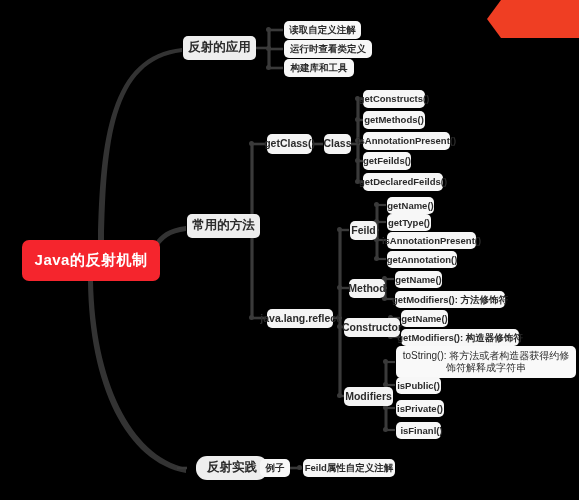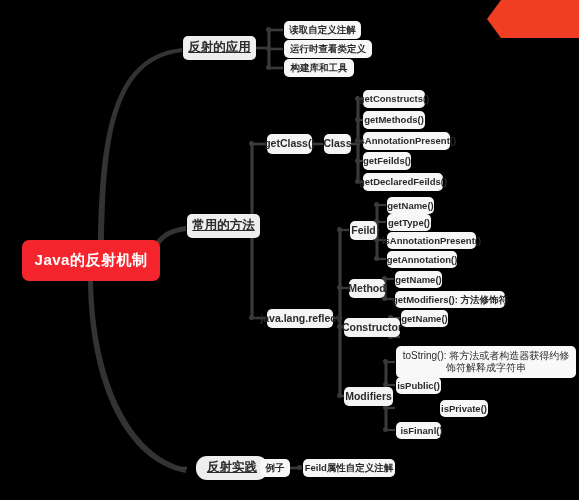--- a/index.html
+++ b/index.html
@@ -47,21 +47,20 @@
     font-weight: bold;
     border-radius: 7px;
     letter-spacing: 0.5px;
     z-index: 4;
   }
   .node-l1 {
     background: #eeeeee;
     font-size: 12.5px;
     font-weight: bold;
     padding: 0 25px;
-    text-decoration: underline;
   }
   .node-l2 {
     background: #f4f4f4;
     font-size: 10.5px;
     font-weight: bold;
     padding: 0 7px;
   }
   .node-l3 {
     background: #f7f7f7;
     font-size: 9.5px;
@@ -272,31 +271,34 @@
   <div class="node node-l3" style="left:395px;top:291px;width:110px;height:17px;">
     <span>getModifiers(): 方法修饰符</span>
   </div>
 
   <div class="node node-l2" style="left:344px;top:318px;width:56px;height:19px;">
     <span>Constructor</span>
   </div>
   <div class="node node-l3" style="left:401px;top:310px;width:47px;height:17px;">
     <span>getName()</span>
   </div>
+  <div class="node node-l3" style="left:401px;top:329px;width:118px;height:17px;">
+    <span>getModifiers(): 构造器修饰符</span>
+  </div>
 
   <div class="node node-l2" style="left:344px;top:387px;width:49px;height:19px;">
     <span>Modifiers</span>
   </div>
   <div class="node node-l4 wrap" style="left:396px;top:346px;width:180px;height:32px;padding:0 6px;">
     <span>toString(): 将方法或者构造器获得约修饰符解释成字符串</span>
   </div>
   <div class="node node-l3" style="left:396px;top:377px;width:45px;height:17px;">
     <span>isPublic()</span>
   </div>
-  <div class="node node-l3" style="left:396px;top:400px;width:48px;height:17px;margin-left:44px;">
+  <div class="node node-l3" style="left:396px;top:400px;width:48px;height:17px;">
     <span>isPrivate()</span>
   </div>
   <div class="node node-l3" style="left:396px;top:422px;width:45px;height:17px;padding-left:12px;">
     <span>isFinanl()</span>
   </div>
 
   <div class="node node-l1 cjk" style="left:196px;top:456px;width:72px;height:24px;border-radius:11px;">
     <span>反射实践</span>
   </div>
   <div class="node node-l3 cjk" style="left:260px;top:459px;width:30px;height:18px;">

